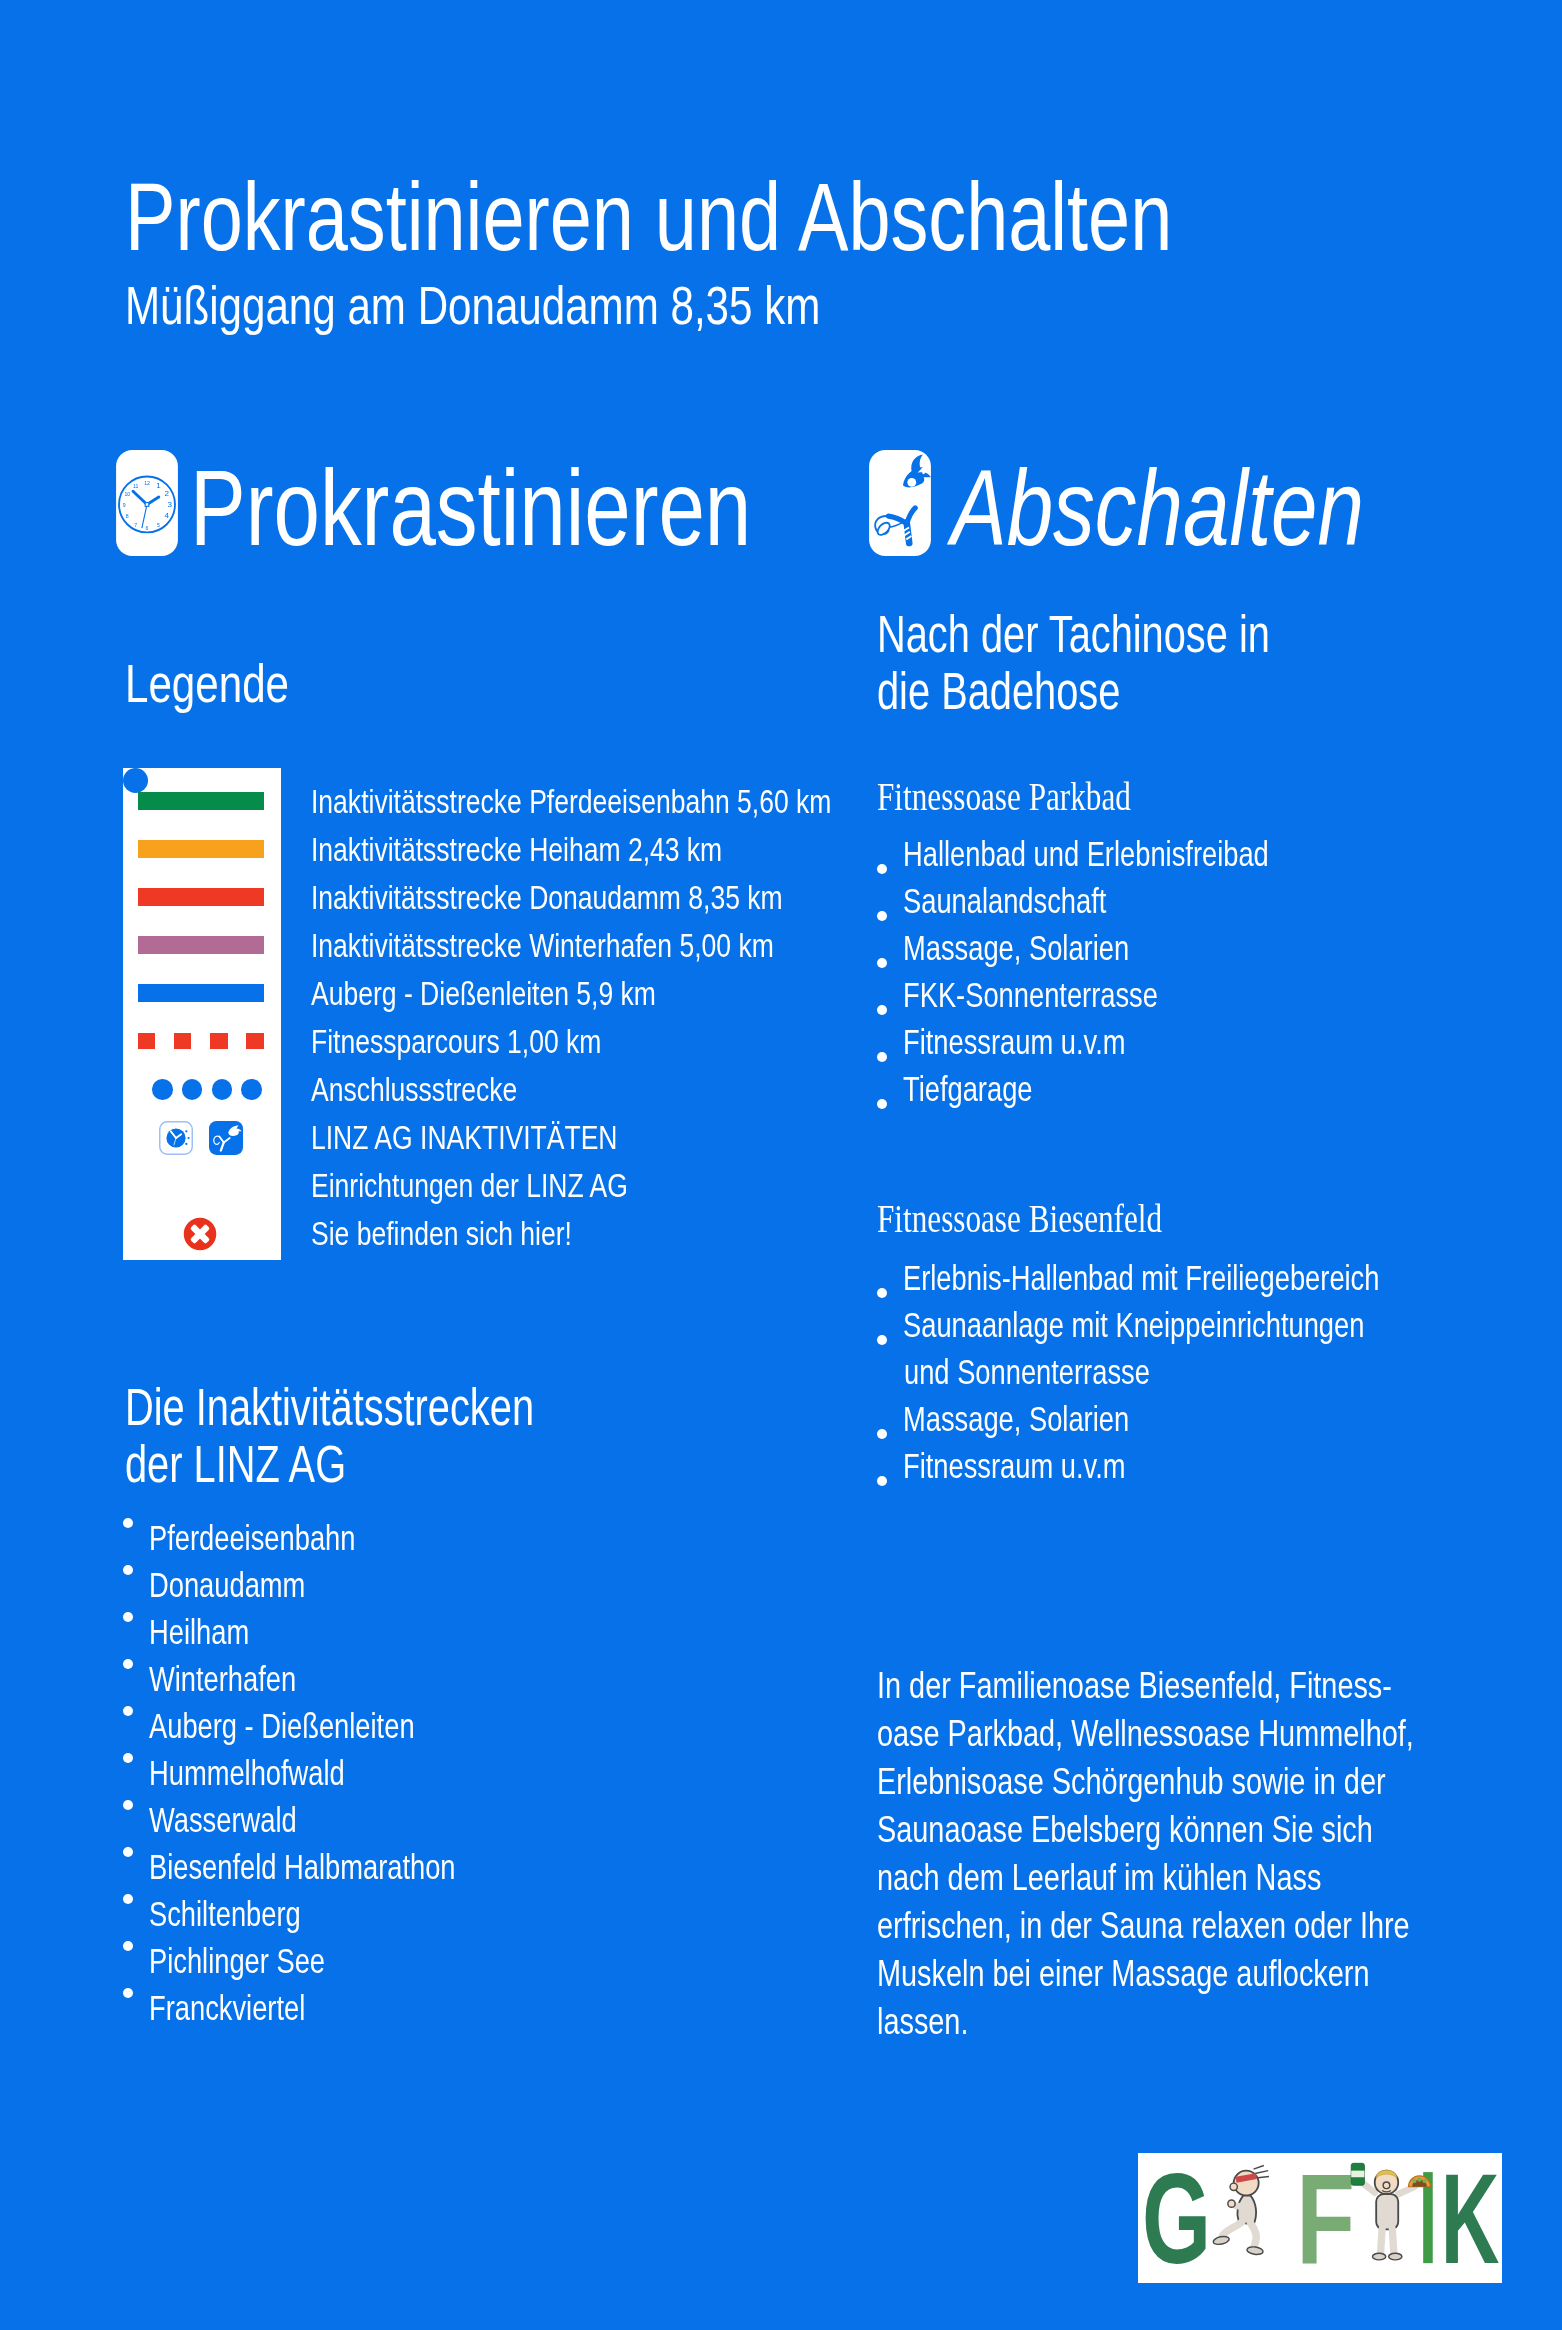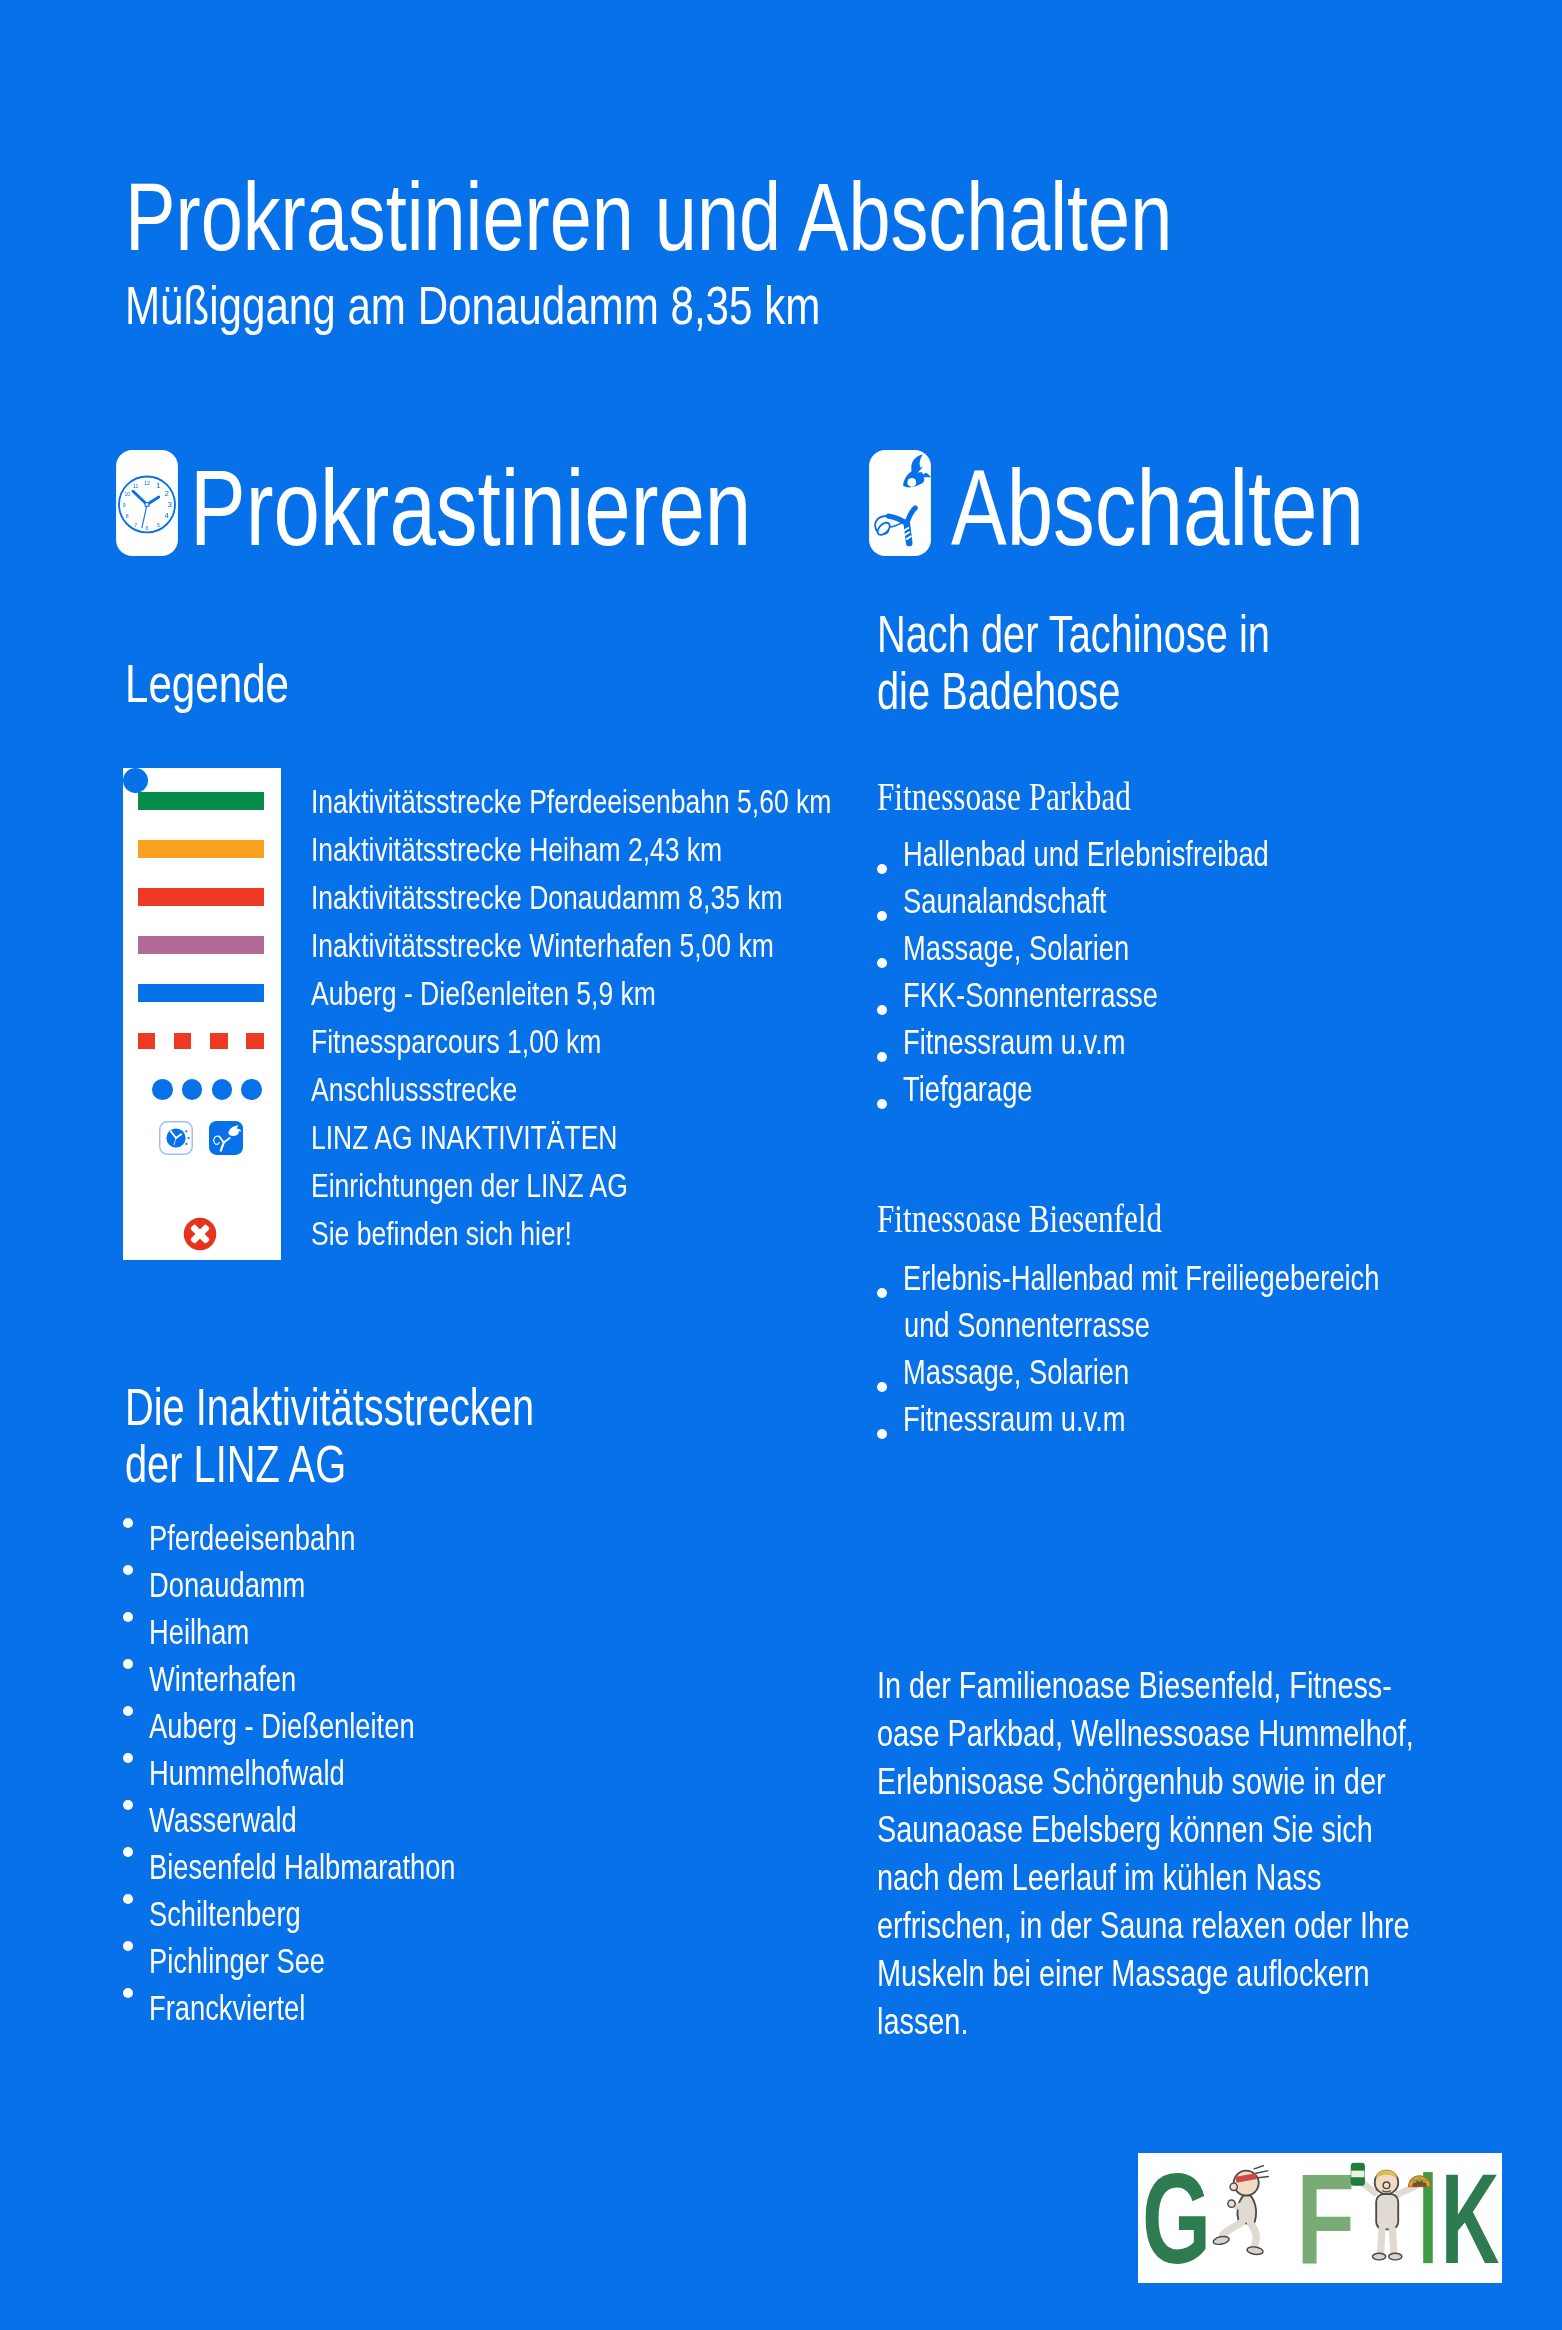--- a/index.html
+++ b/index.html
@@ -11,21 +11,21 @@
   .sq{display:inline-block;transform:scaleX(.78);transform-origin:0 50%;white-space:nowrap;}
 
   .title{left:125px;top:168px;font-size:97px;line-height:97px;font-weight:400;}
   .subtitle{left:125px;top:277px;font-size:54px;line-height:57px;}
 
   .icon-tile{top:450px;width:62px;height:106px;}
   .tile-clock{left:116px;}
   .tile-sling{left:869px;}
   .section-label{top:453px;font-size:107px;line-height:110px;}
   .label-prok{left:190px;text-decoration:underline;}
-  .label-absch{left:951px;}
+  .label-absch{left:951px;font-style:italic;}
 
   .legende{left:125px;top:655px;font-size:54px;line-height:57px;}
 
   .legend-box{left:123px;top:768px;width:158px;height:492px;background:#ffffff;}
   .lrow{position:absolute;display:flex;}
   .lbar{position:absolute;left:14.7px;width:126px;height:18.4px;}
   .bar-green{background:#068c4a;}
   .bar-orange{background:#f8a11d;}
   .bar-red{background:#ee3a24;}
   .bar-mauve{background:#b26b95;}
@@ -217,20 +217,24 @@
         <span class="sq">Tiefgarage</span>
       </div>
   </div>
 
   <div class="abs sub-heading biesenfeld-heading"><span class="sq">Fitnessoase Biesenfeld</span></div>
   <div class="abs biesenfeld-list">
     <div class="row">
         <span class="bdot"></span>
         <span class="sq">Erlebnis-Hallenbad mit Freiliegebereich</span>
       </div>
+    <div class="row">
+        <span class="bdot"></span>
+        <span class="sq">Saunaanlage mit Kneippeinrichtungen</span>
+      </div>
     <div class="row cont">
         <span class="sq">und Sonnenterrasse</span>
       </div>
     <div class="row">
         <span class="bdot"></span>
         <span class="sq">Massage, Solarien</span>
       </div>
     <div class="row">
         <span class="bdot"></span>
         <span class="sq">Fitnessraum u.v.m</span>

